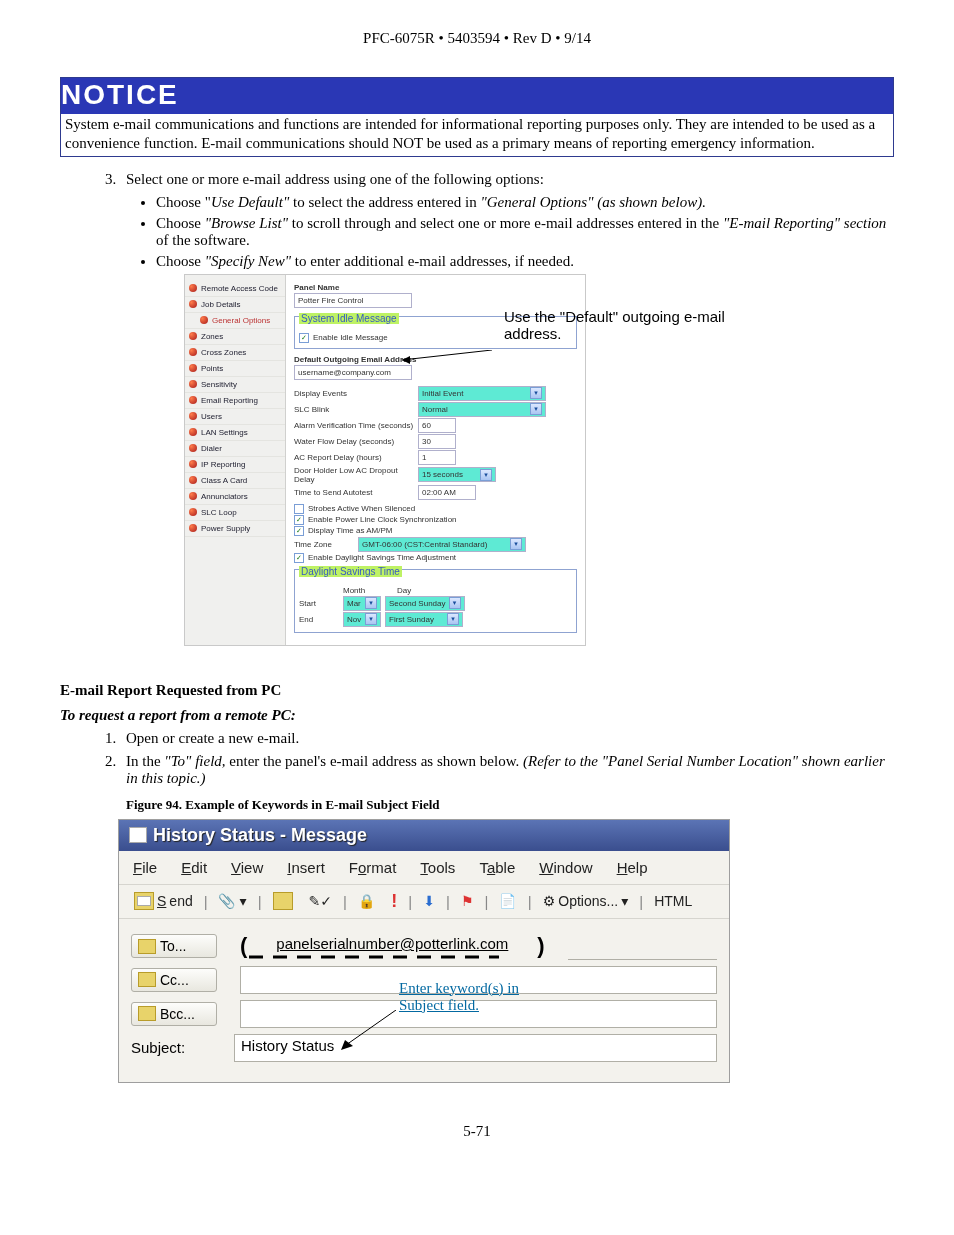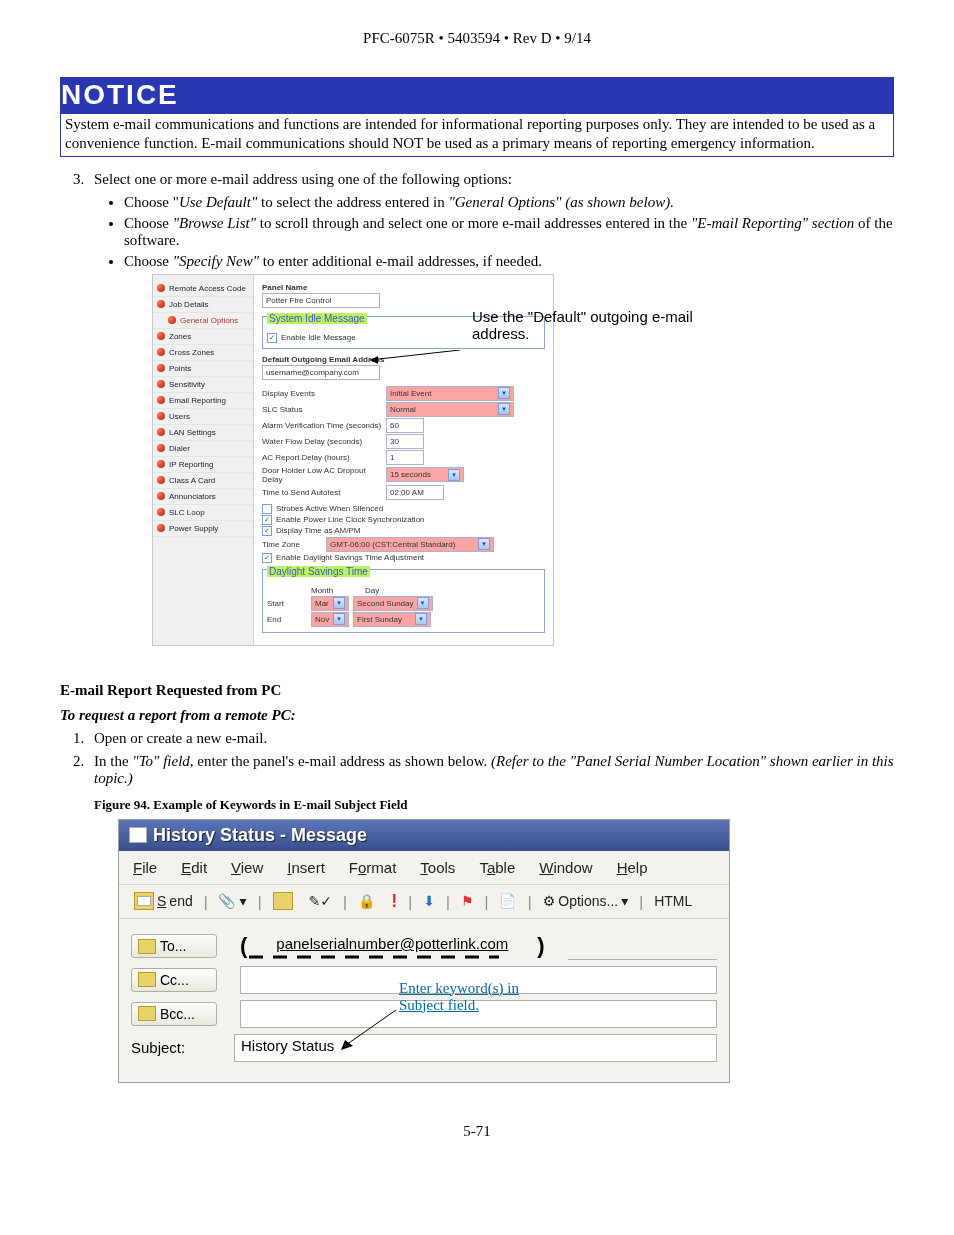--- a/index.html
+++ b/index.html
@@ -29,21 +29,21 @@
     font-weight: bold;
     letter-spacing: 2px;
     padding: 1px 0 3px 0;
   }
   .notice-body {
     padding: 1px 4px 3px 4px;
     font-size: 15px;
     line-height: 1.25;
   }
   ol.main { margin: 14px 0 0 28px; padding: 0; }
-  ol.main > li { margin-bottom: 6px; padding-left: 6px; }
+  ol.main > li { margin-bottom: 6px; padding-left: 6px; margin-left: 32px; }
   ul.sub { list-style-type: disc; margin: 6px 0 0 30px; padding: 0; }
   ul.sub li { margin-bottom: 4px; }
   .ital { font-style: italic; }
   .fig-caption { font-weight: bold; font-size: 13px; margin: 6px 0 4px 58px; display:block; }
   .section-head { font-weight: bold; margin-top: 36px; }
   .subsection-head { font-style: italic; font-weight: bold; margin-top: 8px; }
   .page-num { text-align:center; margin-top: 40px; font-size: 15px; }
 
   
   .fig93 {
@@ -74,21 +74,21 @@
   .fig93-form {
     flex:1;
     font-family:Arial,sans-serif;
     font-size:8px;
     padding:6px 8px;
     background:#fff;
     color:#333;
   }
   .form-label { display:block; margin:2px 0 1px 0;font-weight:bold; }
   .form-input { background:#fff; border:1px solid #b0b0cc; padding:1px 3px; font-size:8px; display:inline-block; min-width:90px; height:11px; line-height:11px; }
-  .form-select { background:#fca5a5; border:1px solid #b0b0cc; padding:1px 3px; font-size:8px; display:inline-flex;justify-content:space-between;align-items:center; min-width:70px; height:11px; }
+  .form-select { background:#5eead4; border:1px solid #b0b0cc; padding:1px 3px; font-size:8px; display:inline-flex;justify-content:space-between;align-items:center; min-width:70px; height:11px; }
   .sel-caret { width:10px;height:10px;background:linear-gradient(#dbe7ff,#aac5f2);border:1px solid #7a9ed6;display:inline-flex;align-items:center;justify-content:center;font-size:6px;color:#2a5; margin-left:3px; }
   .sel-caret::after { content:"▾"; color:#1a4e9c;font-size:7px;}
   .fieldset { border:1px solid #8fa3d1; padding:4px 4px 4px 4px; margin:6px 0; }
   .fieldset-title { color:#365bc0; font-size:10px; position:relative; top:-8px; background:#bef264; padding:0 2px; display:inline-block;}
   .row { display:flex; align-items:center; gap:4px; margin:1px 0; }
   .row .lbl { flex: 0 0 120px; }
   .cbx { width:8px;height:8px;border:1px solid #7a9ed6;background:#fff;display:inline-flex;align-items:center;justify-content:center;font-size:7px;color:#1a7a1a;flex:0 0 auto;}
   .cbx.checked::after{content:"✓";}
   .fig93-callout {
     position:absolute; left:320px; top:28px;
@@ -250,21 +250,21 @@
           <span class="form-input" style="min-width:110px">username@company.com</span>
 
           <div class="row" style="margin-top:6px;">
               <span class="lbl">Display Events</span>
               <span class="form-select" style="min-width:120px">
                 <span>Initial Event</span>
                 <span class="sel-caret"></span>
               </span>
             </div>
           <div class="row">
-              <span class="lbl">SLC Status</span>
+              <span class="lbl">SLC Blink</span>
               <span class="form-select" style="min-width:120px">
                 <span>Normal</span>
                 <span class="sel-caret"></span>
               </span>
             </div>
           <div class="row">
               <span class="lbl">Alarm Verification Time (seconds)</span>
               <span class="form-input" style="min-width:30px">60</span>
             </div>
           <div class="row">

